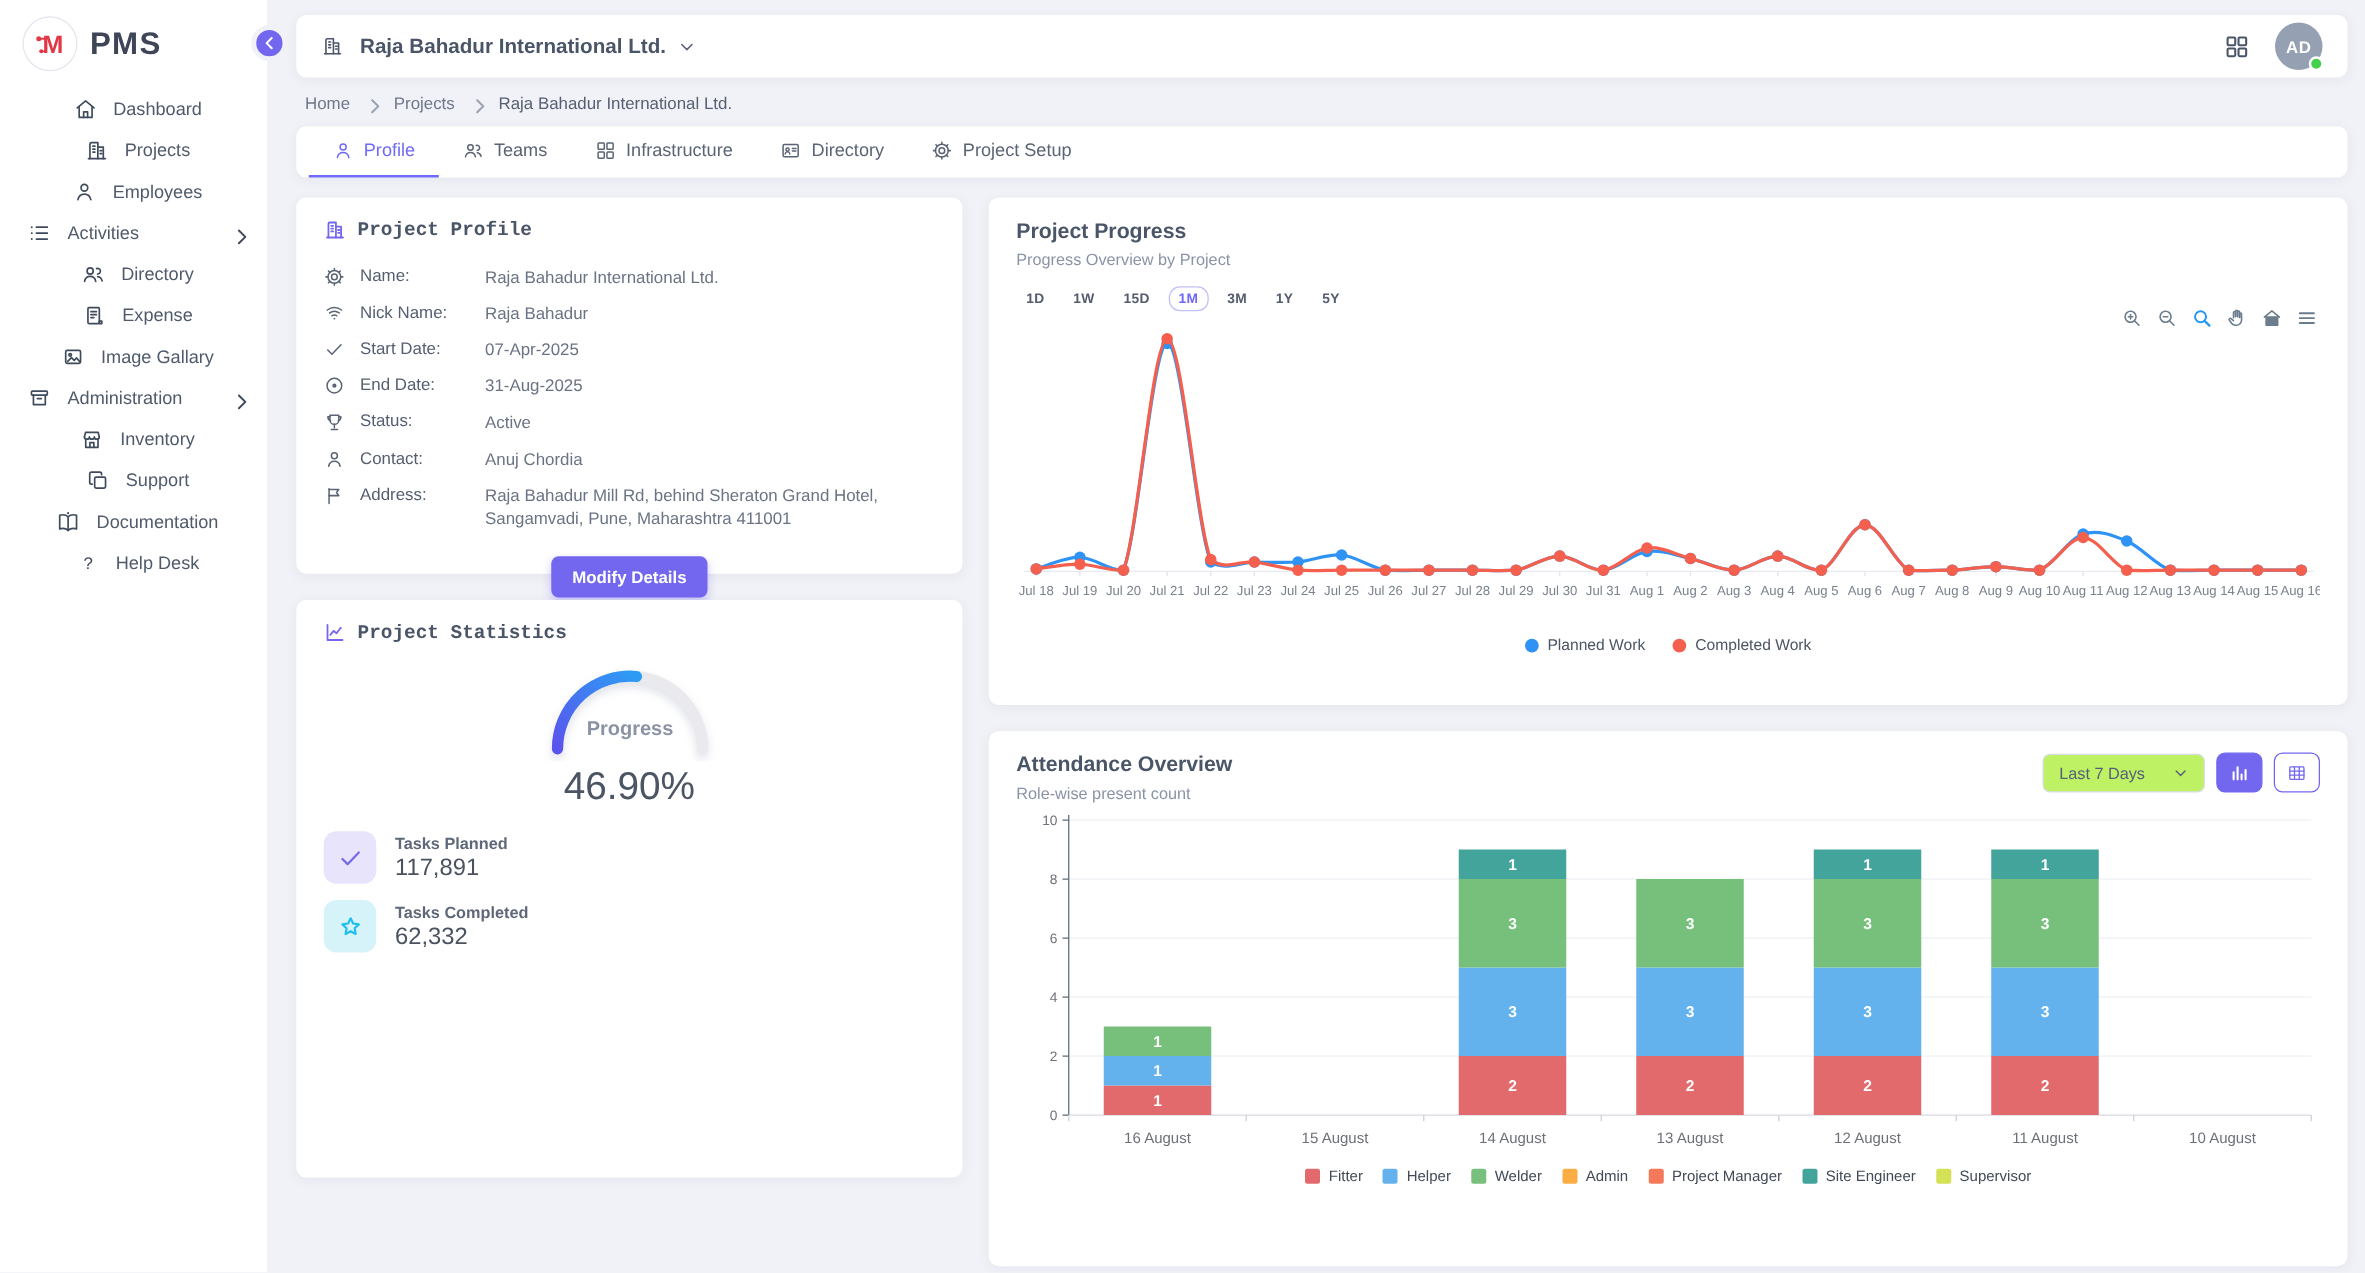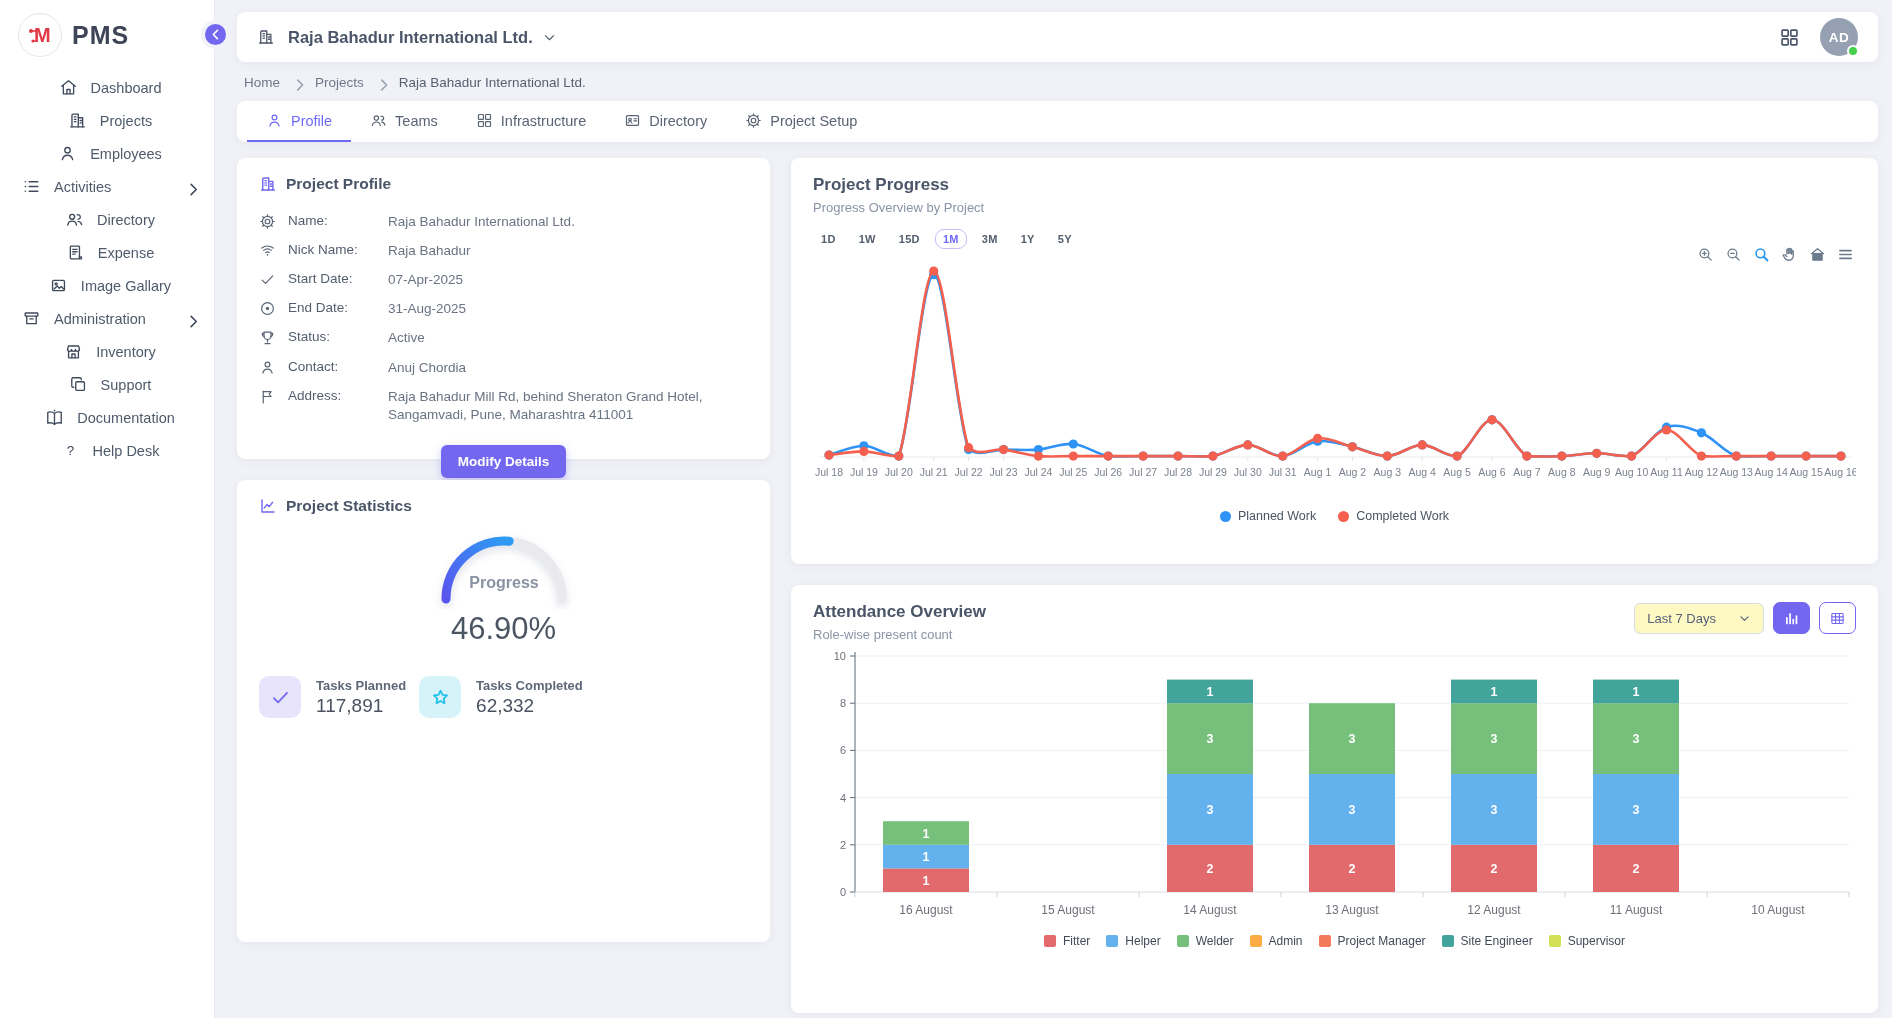--- a/index.html
+++ b/index.html
@@ -48,38 +48,38 @@
   .tabsbar { display:flex; align-items:stretch; height:41px; padding:0 10px; }
   .tab { display:flex; align-items:center; gap:8px; padding:0 19px; font-size:14.5px; color:#5a6474;
     border-bottom:2.5px solid transparent; cursor:pointer; }
   .tab .ic { width:17px; height:17px; }
   .tab.active { color:#6f6af8; border-bottom-color:#6f6af8; }
 
   .content { display:flex; gap:21px; margin-top:16px; }
   .col-left { width:533px; display:flex; flex-direction:column; gap:21px; }
   .col-right { flex:1; display:flex; flex-direction:column; gap:21px; }
 
-  .card-header { display:flex; align-items:flex-start; gap:9px; font-size:15.5px; font-weight:600; color:#4a5568; }
+  .card-header { display:flex; align-items:flex-start; gap:9px; font-size:15.5px; font-weight:600; color:#4a5568;font-family:Liberation Mono, monospace; }
   .card-header .ic { width:18px; height:18px; color:#7367f0; }
 
   
   .profile-card { height:301px; padding:17px 22px; }
   .fields { margin-top:14px; }
   .field-row { display:flex; align-items:flex-start; gap:12px; padding:5.5px 0; font-size:13.5px; }
   .field-row .ic { width:17px; height:17px; color:#5a6474; margin-top:0; }
   .field-label { width:88px; min-width:88px; color:#545e6f; }
   .field-value { color:#6a7383; line-height:1.35; padding-right:6px; }
   .modify-btn { display:block; margin:15px auto 0; background:#7367f0; color:#fff; border:none; border-radius:6px;
     padding:9px 17px; font-size:13.5px; font-weight:bold; cursor:pointer; box-shadow:0 3px 8px rgba(115,103,240,.35); font-family:inherit; }
 
   
   .stats-card { height:462px; padding:17px 22px; }
   .gauge-wrap { display:flex; flex-direction:column; align-items:center; margin-top:10px; }
   .gauge-value { font-size:31px; color:#4b5563; margin-top:2px; }
-  .stat-rows { margin-top:29px; display:flex; gap:13px; }
+  .stat-rows { margin-top:18px; display:flex; flex-direction:column; gap:13px; }
   .stat-row { display:flex; align-items:center; gap:15px; }
   .stat-chip { width:42px; height:42px; border-radius:10px; display:flex; align-items:center; justify-content:center; }
   .stat-chip .ic { width:21px; height:21px; }
   .stat-label { font-size:13px; font-weight:bold; color:#5e6878; }
   .stat-value { font-size:19px; color:#4a5260; margin-top:2px; }
 
   
   .progress-card { height:406px; padding:17px 22px; position:relative; }
   .card-title { font-size:17px; font-weight:600; color:#4a5568; }
   .card-subtitle { font-size:13px; color:#8a94a6; margin-top:5px; }
@@ -94,21 +94,21 @@
   .legend-row { display:flex; justify-content:center; align-items:center; gap:22px; margin-top:2px; }
   .legend-item { display:flex; align-items:center; gap:7px; font-size:12.5px; color:#4b5563; cursor:pointer; }
   .legend-dot { width:11px; height:11px; border-radius:50%; }
   .legend-sq { width:12px; height:12px; border-radius:2px; }
 
   
   .attendance-card { height:428px; padding:17px 22px; }
   .att-header { display:flex; align-items:flex-start; }
   .att-controls { margin-left:auto; display:flex; align-items:center; gap:9px; }
   .select-box { display:flex; align-items:center; gap:22px; border:1px solid #d9dce6; border-radius:6px;
-    padding:7px 12px; font-size:13px; color:#56607a; background:#fef9c3; cursor:pointer;text-align:right; }
+    padding:7px 12px; font-size:13px; color:#56607a; background:#bef264; cursor:pointer;text-align:right; }
   .select-box .ic { width:13px; height:13px; color:#56607a; }
   .view-btn { width:37px; height:32px; border-radius:7px; display:flex; align-items:center; justify-content:center; cursor:pointer; }
   .view-btn .ic { width:17px; height:17px; }
   .view-btn.filled { background:#7367f0; border:1px solid #7367f0; color:#fff; }
   .view-btn.outline { background:#fff; border:1px solid #7367f0; color:#7367f0; }
   .att-legend { display:flex; justify-content:center; align-items:center; gap:16px; margin-top:4px; }
   .att-legend .legend-item { font-size:12px; color:#424a57; }
 
   .footer { text-align:right; padding:9px 150px 0 0; font-size:12.5px; color:#7a8494; }
   .footer .company { color:#6f6af8; cursor:pointer; }

